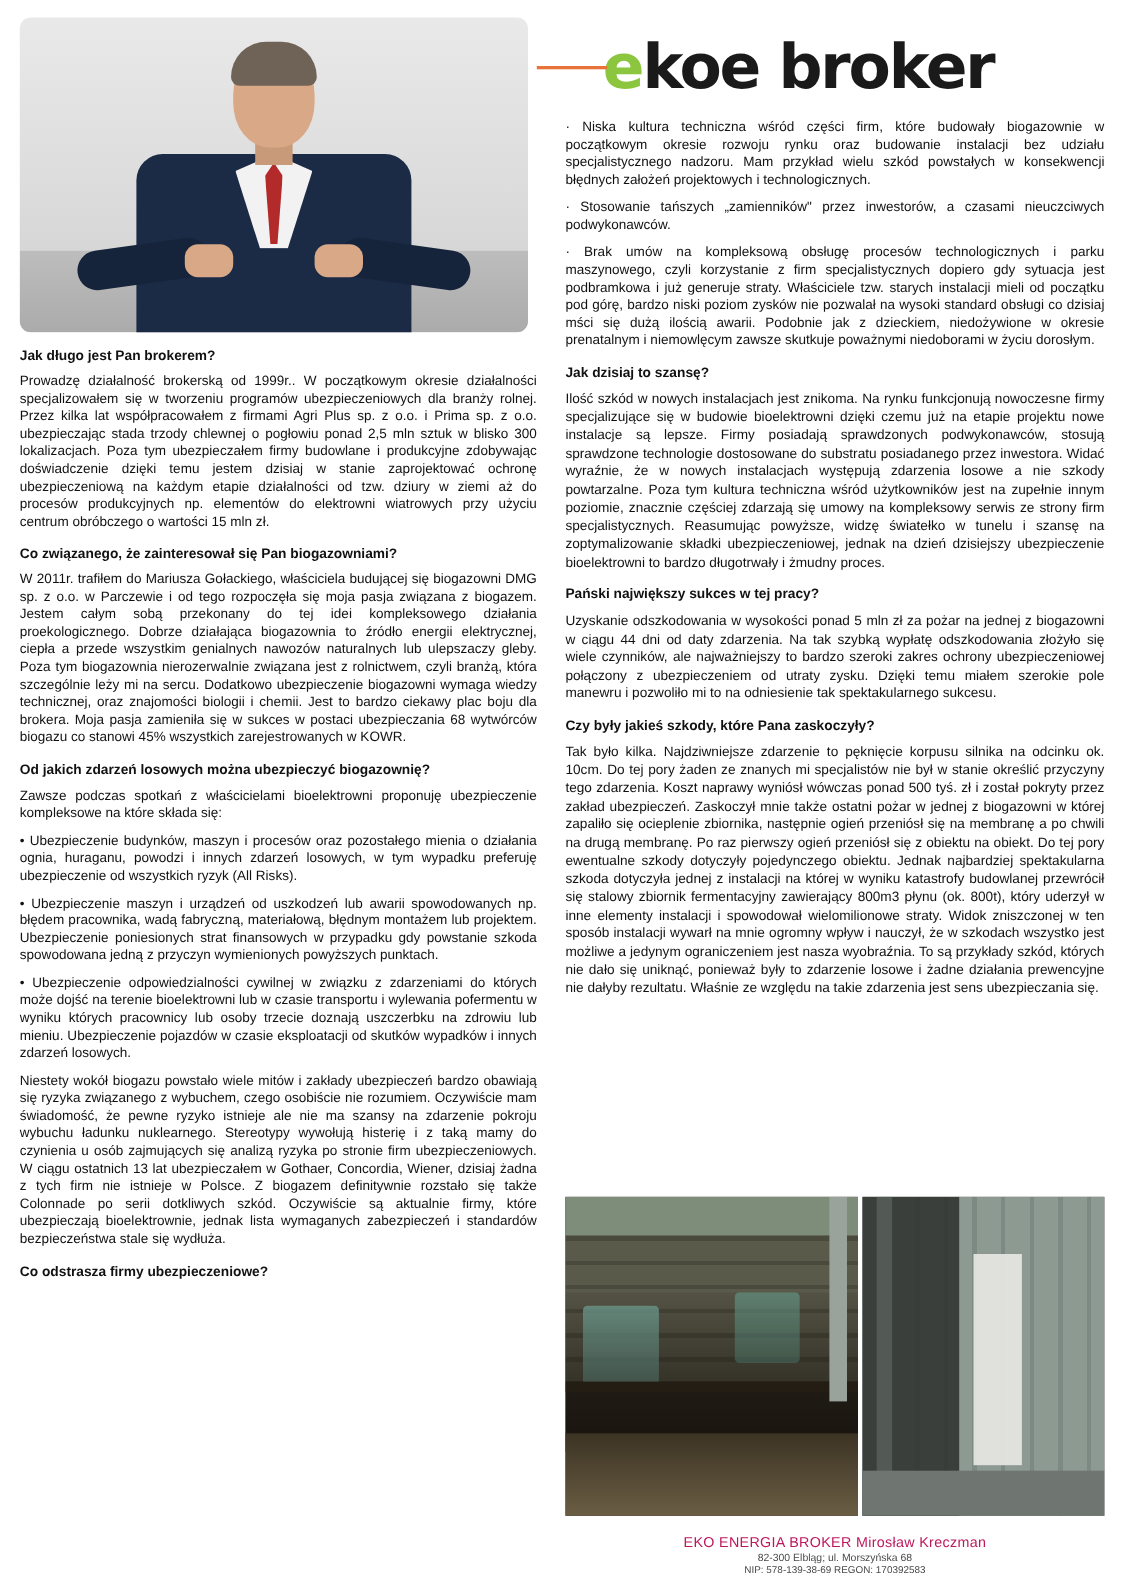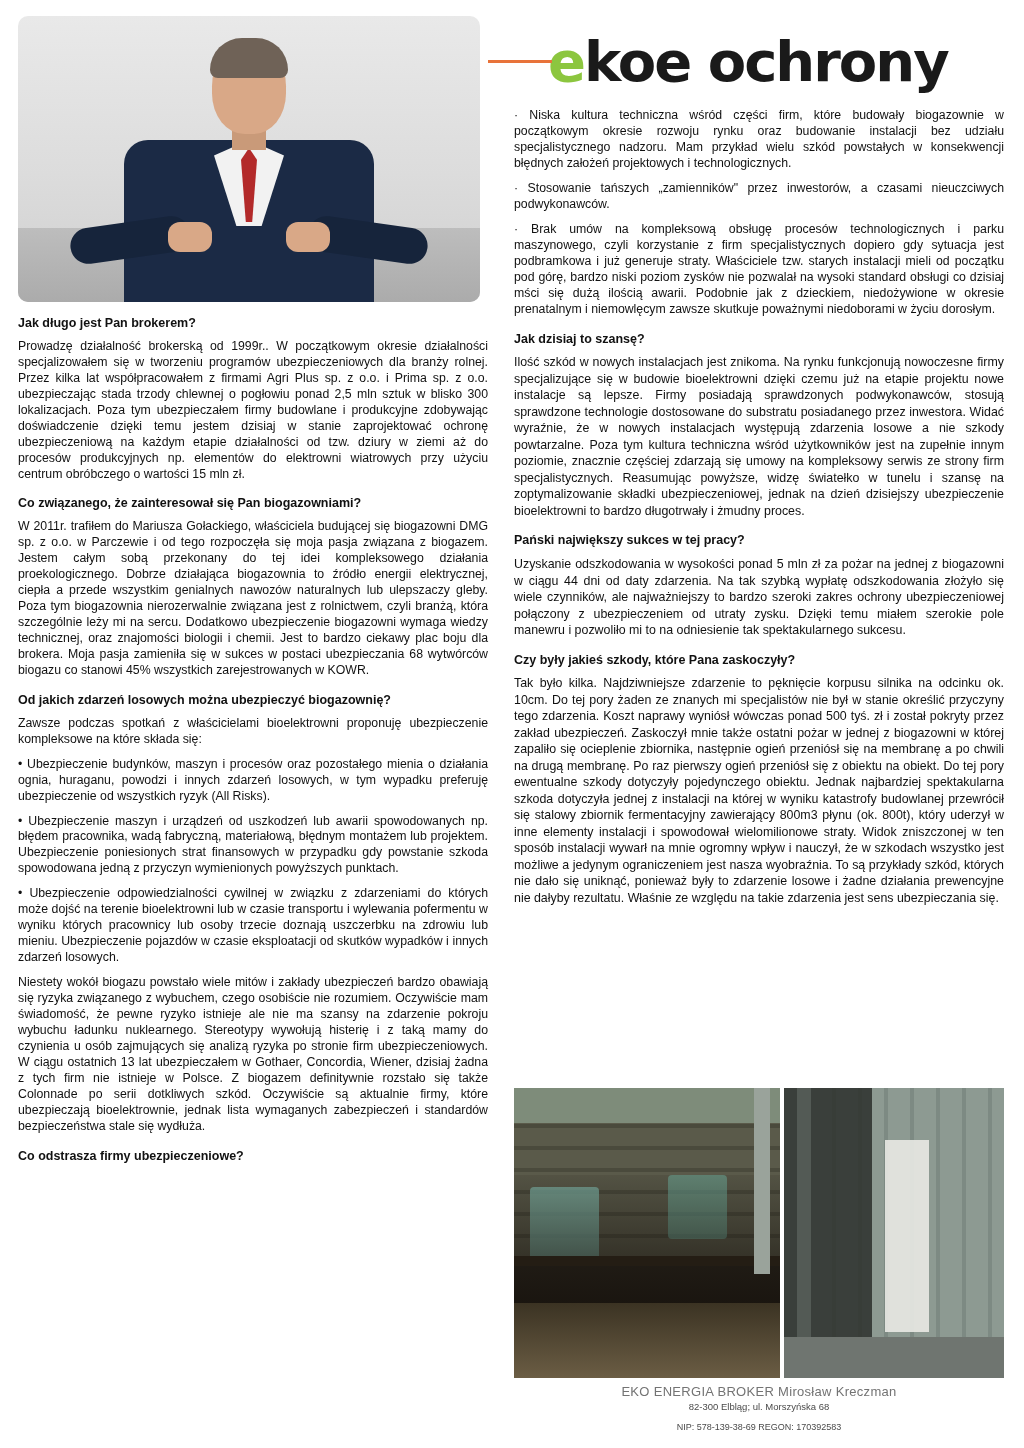--- a/index.html
+++ b/index.html
@@ -131,23 +131,23 @@
     background:repeating-linear-gradient(90deg,#8d9a92 0 22px,#7d8a83 22px 26px);}
   .pb-dark{position:absolute;left:0;top:0;width:40%;height:100%;background:#2b2f2c;opacity:.85;}
   .pb-white{position:absolute;left:46%;top:18%;width:20%;height:66%;background:#e9e9e4;opacity:.9;}
   .pb-grey{position:absolute;left:0;bottom:0;width:100%;height:14%;background:#6f7570;}
   .pb-pipe{position:absolute;left:6%;top:0;width:14px;height:100%;background:#535a55;}
 
   
   .footer{
     position:absolute;left:0;bottom:6px;width:490px;text-align:center;
   }
-  .footer .f1{font-size:13px;color:#737373;letter-spacing:.3px;}
+  .footer .f1{font-size:13px;color:#be185d;letter-spacing:.3px;}
   .footer .f2{font-size:9.5px;color:#4a4a4a;margin-top:2px;}
-  .footer .f3{font-size:9px;color:#4a4a4a;margin-top:10px;}
+  .footer .f3{font-size:9px;color:#4a4a4a;margin-top:0;}
 </style>
 </head>
 <body>
 
 <div class="page">
   <div class="cols">
 
     <div class="col-left">
 
       <div class="portrait">
@@ -179,21 +179,21 @@
       <p class="body">Niestety wokół biogazu powstało wiele mitów i zakłady ubezpieczeń bardzo obawiają się ryzyka związanego z wybuchem, czego osobiście nie rozumiem. Oczywiście mam świadomość, że pewne ryzyko istnieje ale nie ma szansy na zdarzenie pokroju wybuchu ładunku nuklearnego. Stereotypy wywołują histerię i z taką mamy do czynienia u osób zajmujących się analizą ryzyka po stronie firm ubezpieczeniowych. W ciągu ostatnich 13 lat ubezpieczałem w Gothaer, Concordia, Wiener, dzisiaj żadna z tych firm nie istnieje w Polsce. Z biogazem definitywnie rozstało się także Colonnade po serii dotkliwych szkód. Oczywiście są aktualnie firmy, które ubezpieczają bioelektrownie, jednak lista wymaganych zabezpieczeń i standardów bezpieczeństwa stale się wydłuża.</p>
 
       <h3 class="q">Co odstrasza firmy ubezpieczeniowe?</h3>
     </div>
 
     <div class="col-right right-col">
 
       <div class="logo-wrap">
         <div class="logo-line"></div>
         <div class="logo-text">
-          <span class="e1">e</span><span class="rest">koe ochrony</span>
+          <span class="e1">e</span><span class="rest">koe broker</span>
         </div>
       </div>
 
       <p class="bullet">· Niska kultura techniczna wśród części firm, które budowały biogazownie w początkowym okresie rozwoju rynku oraz budowanie instalacji bez udziału specjalistycznego nadzoru. Mam przykład wielu szkód powstałych w konsekwencji błędnych założeń projektowych i technologicznych.</p>
       <p class="bullet">· Stosowanie tańszych „zamienników" przez inwestorów, a czasami nieuczciwych podwykonawców.</p>
       <p class="bullet">· Brak umów na kompleksową obsługę procesów technologicznych i parku maszynowego, czyli korzystanie z firm specjalistycznych dopiero gdy sytuacja jest podbramkowa i już generuje straty. Właściciele tzw. starych instalacji mieli od początku pod górę, bardzo niski poziom zysków nie pozwalał na wysoki standard obsługi co dzisiaj mści się dużą ilością awarii. Podobnie jak z dzieckiem, niedożywione w okresie prenatalnym i niemowlęcym zawsze skutkuje poważnymi niedoborami w życiu dorosłym.</p>
 
       <h3 class="q">Jak dzisiaj to szansę?</h3>
       <p class="body">Ilość szkód w nowych instalacjach jest znikoma. Na rynku funkcjonują nowoczesne firmy specjalizujące się w budowie bioelektrowni dzięki czemu już na etapie projektu nowe instalacje są lepsze. Firmy posiadają sprawdzonych podwykonawców, stosują sprawdzone technologie dostosowane do substratu posiadanego przez inwestora. Widać wyraźnie, że w nowych instalacjach występują zdarzenia losowe a nie szkody powtarzalne. Poza tym kultura techniczna wśród użytkowników jest na zupełnie innym poziomie, znacznie częściej zdarzają się umowy na kompleksowy serwis ze strony firm specjalistycznych. Reasumując powyższe, widzę światełko w tunelu i szansę na zoptymalizowanie składki ubezpieczeniowej, jednak na dzień dzisiejszy ubezpieczenie bioelektrowni to bardzo długotrwały i żmudny proces.</p>
 

